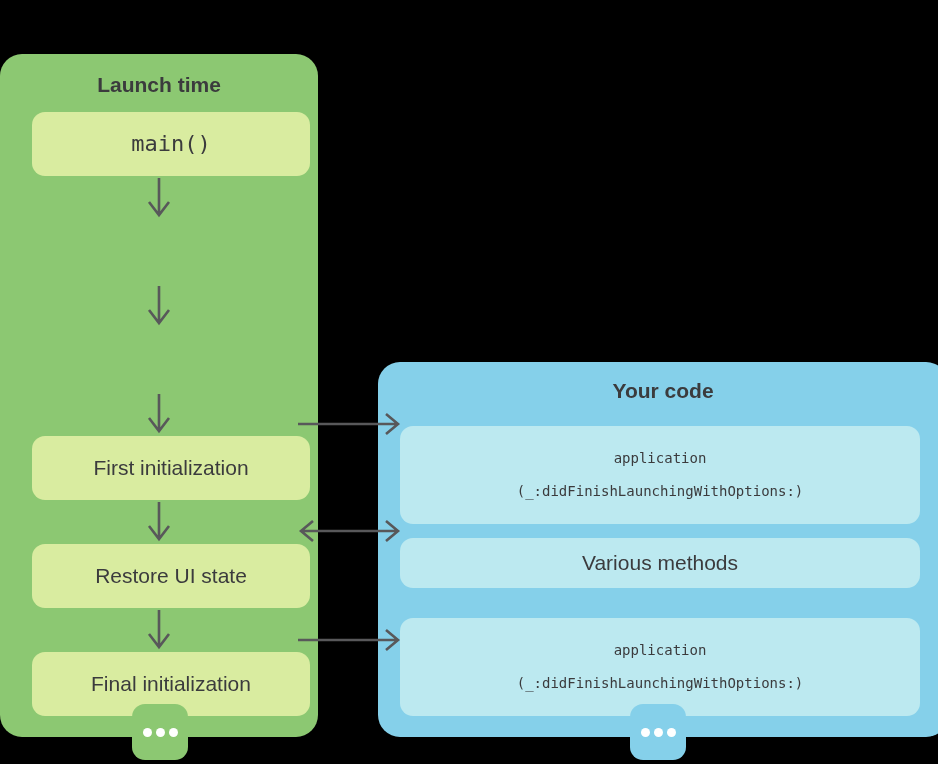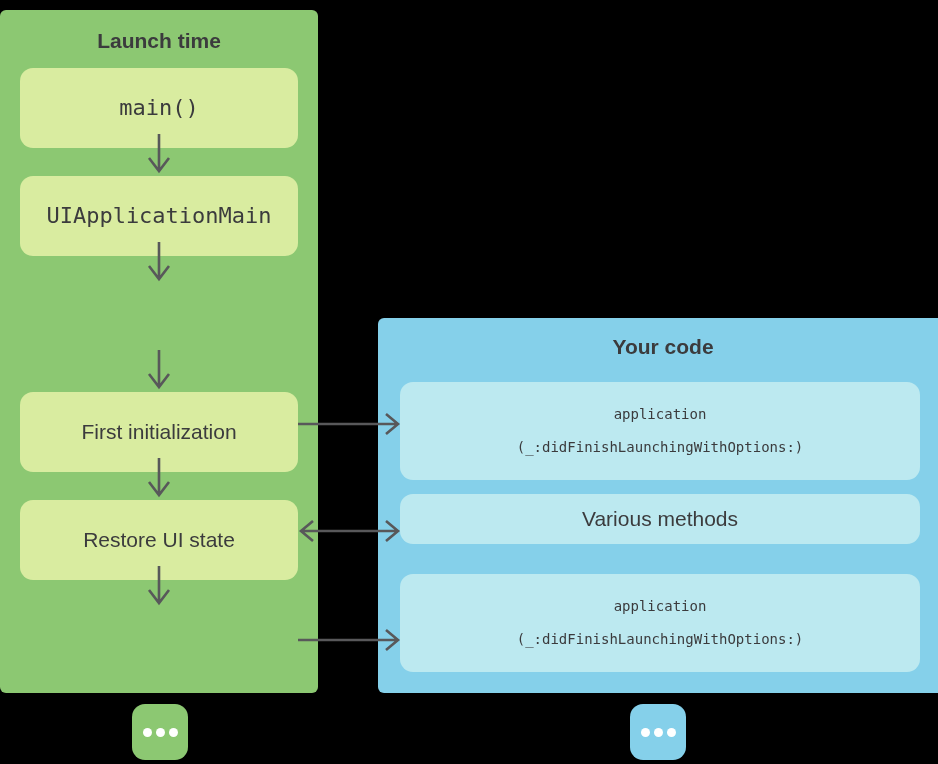--- a/index.html
+++ b/index.html
@@ -11,34 +11,34 @@
     --text:#3b3b3d;
     --arrow:#58585a;
     --dot:#ffffff;
   }
   html,body{margin:0;padding:0;background:#000;}
   .canvas{
     position:relative;width:938px;height:764px;overflow:hidden;
     background:var(--background);
     font-family:"Liberation Sans",sans-serif;color:var(--text);
   }
-  .panel{position:absolute;border-radius:6px;}
+  .panel{position:absolute;border-radius:22px;margin-top:44px;}
   .panel-green{left:0;top:10px;width:318px;height:683px;background:var(--launch-panel);}
   .panel-blue{left:378px;top:318px;width:554px;height:375px;background:var(--code-panel);padding-left:16px;}
   .panel-title{
     position:absolute;left:0;right:0;text-align:center;
     font-weight:bold;font-size:21px;line-height:26px;color:var(--text);
   }
   .panel-green .panel-title{top:18px;}
   .panel-blue .panel-title{top:16px;}
   .node{
     position:absolute;display:flex;flex-direction:column;align-items:center;justify-content:center;
     text-align:center;font-size:21px;line-height:26px;color:var(--text);
   }
-  .gbox{left:20px;width:278px;height:80px;border-radius:13px;background:var(--launch-box);}
+  .gbox{left:32px;width:278px;height:64px;border-radius:13px;background:var(--launch-box);}
   .bbox{left:22px;width:520px;border-radius:13px;background:var(--code-box);}
   .code{font-family:"DejaVu Sans Mono",monospace;}
   .gbox.code{font-size:22px;}
   .bbox .line{display:block;font-family:"DejaVu Sans Mono",monospace;font-size:14px;line-height:33px;}
   .arrow-svg{position:absolute;color:var(--arrow);}
   .badge{
     position:absolute;width:56px;height:56px;border-radius:13px;
     display:flex;align-items:center;justify-content:center;gap:4px;
   }
   .badge-green{left:132px;top:704px;background:var(--launch-panel);}
@@ -47,23 +47,23 @@
 </style>
 </head>
 <body>
 
 <div class="canvas">
 
   <div class="panel panel-green">
     <div class="panel-title">Launch time</div>
 
     <div class="node gbox code" style="top:58px">main()</div>
-    <div class="node gbox code" style="top:166px">UIApplicationMain</div>
     <div class="node gbox" style="top:382px">First initialization</div>
     <div class="node gbox" style="top:490px">Restore UI state</div>
+    <div class="node gbox" style="top:598px">Final initialization</div>
 
     <svg class="arrow-svg" style="left:145px;top:124px" width="28" height="42">
       <path d="M14 0 L14 35 M4 24 L14 37 L24 24" fill="none" stroke="currentColor" stroke-width="2.6"></path>
     </svg>
     <svg class="arrow-svg" style="left:145px;top:232px" width="28" height="42">
       <path d="M14 0 L14 35 M4 24 L14 37 L24 24" fill="none" stroke="currentColor" stroke-width="2.6"></path>
     </svg>
     <svg class="arrow-svg" style="left:145px;top:340px" width="28" height="42">
       <path d="M14 0 L14 35 M4 24 L14 37 L24 24" fill="none" stroke="currentColor" stroke-width="2.6"></path>
     </svg>

